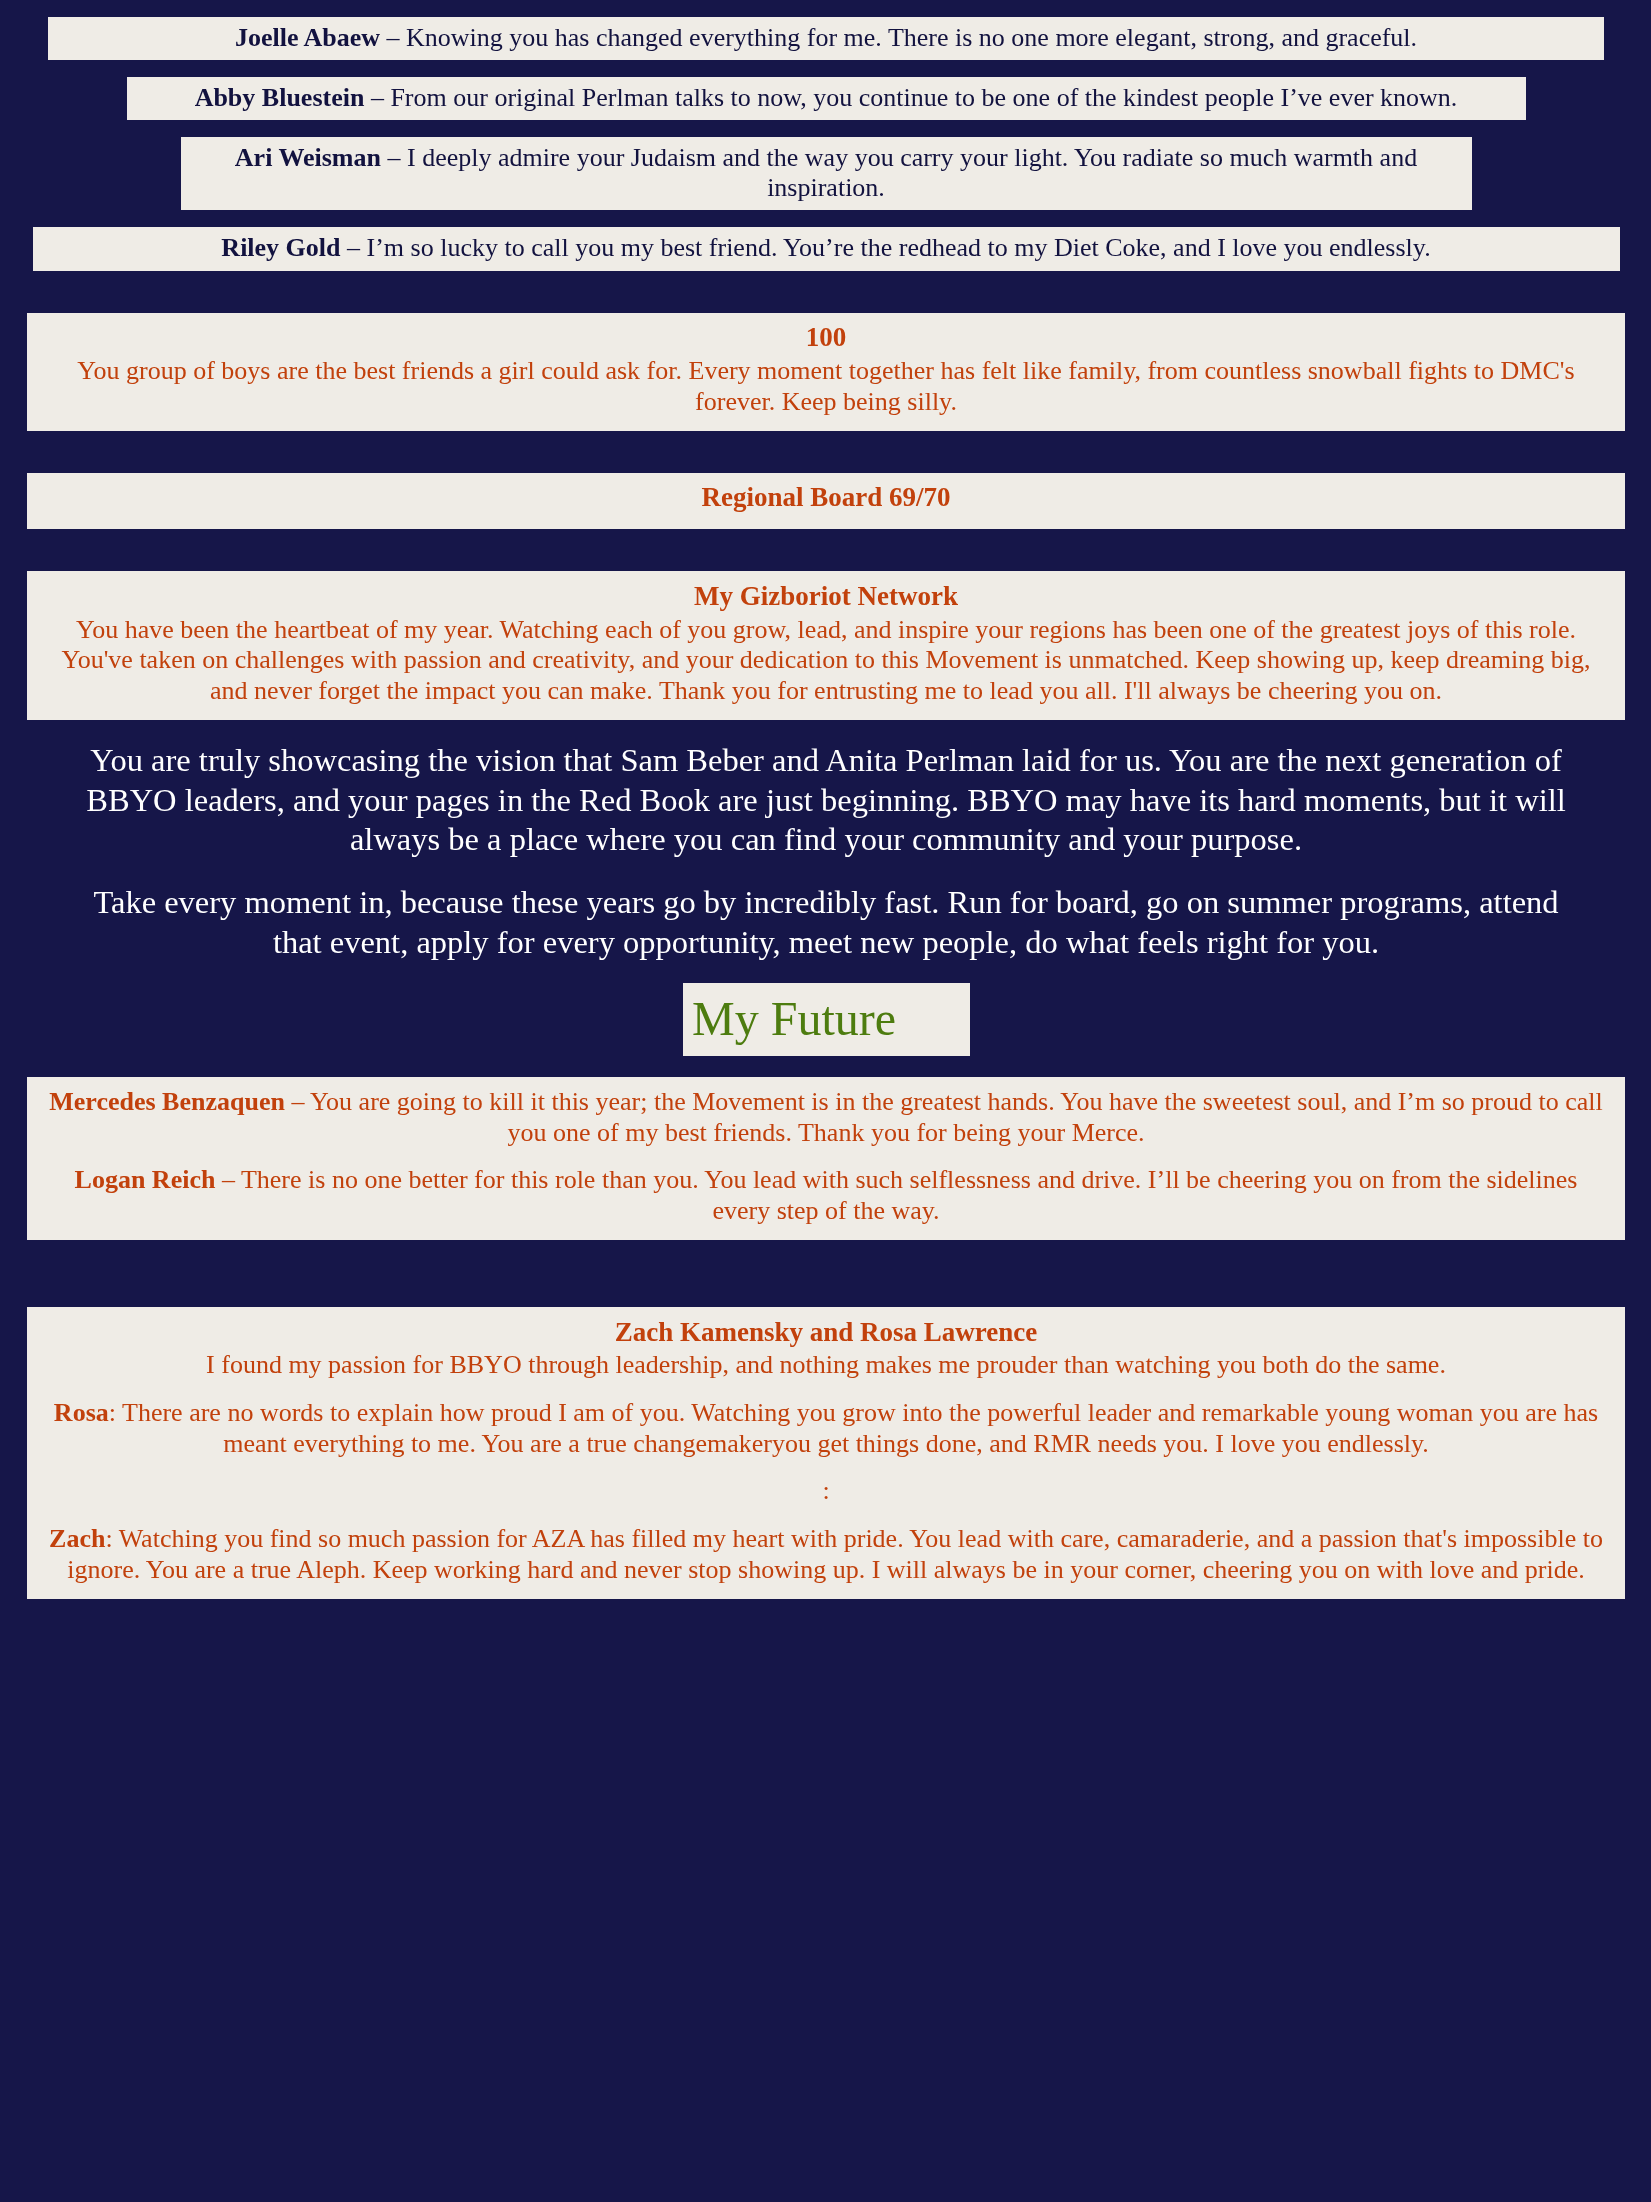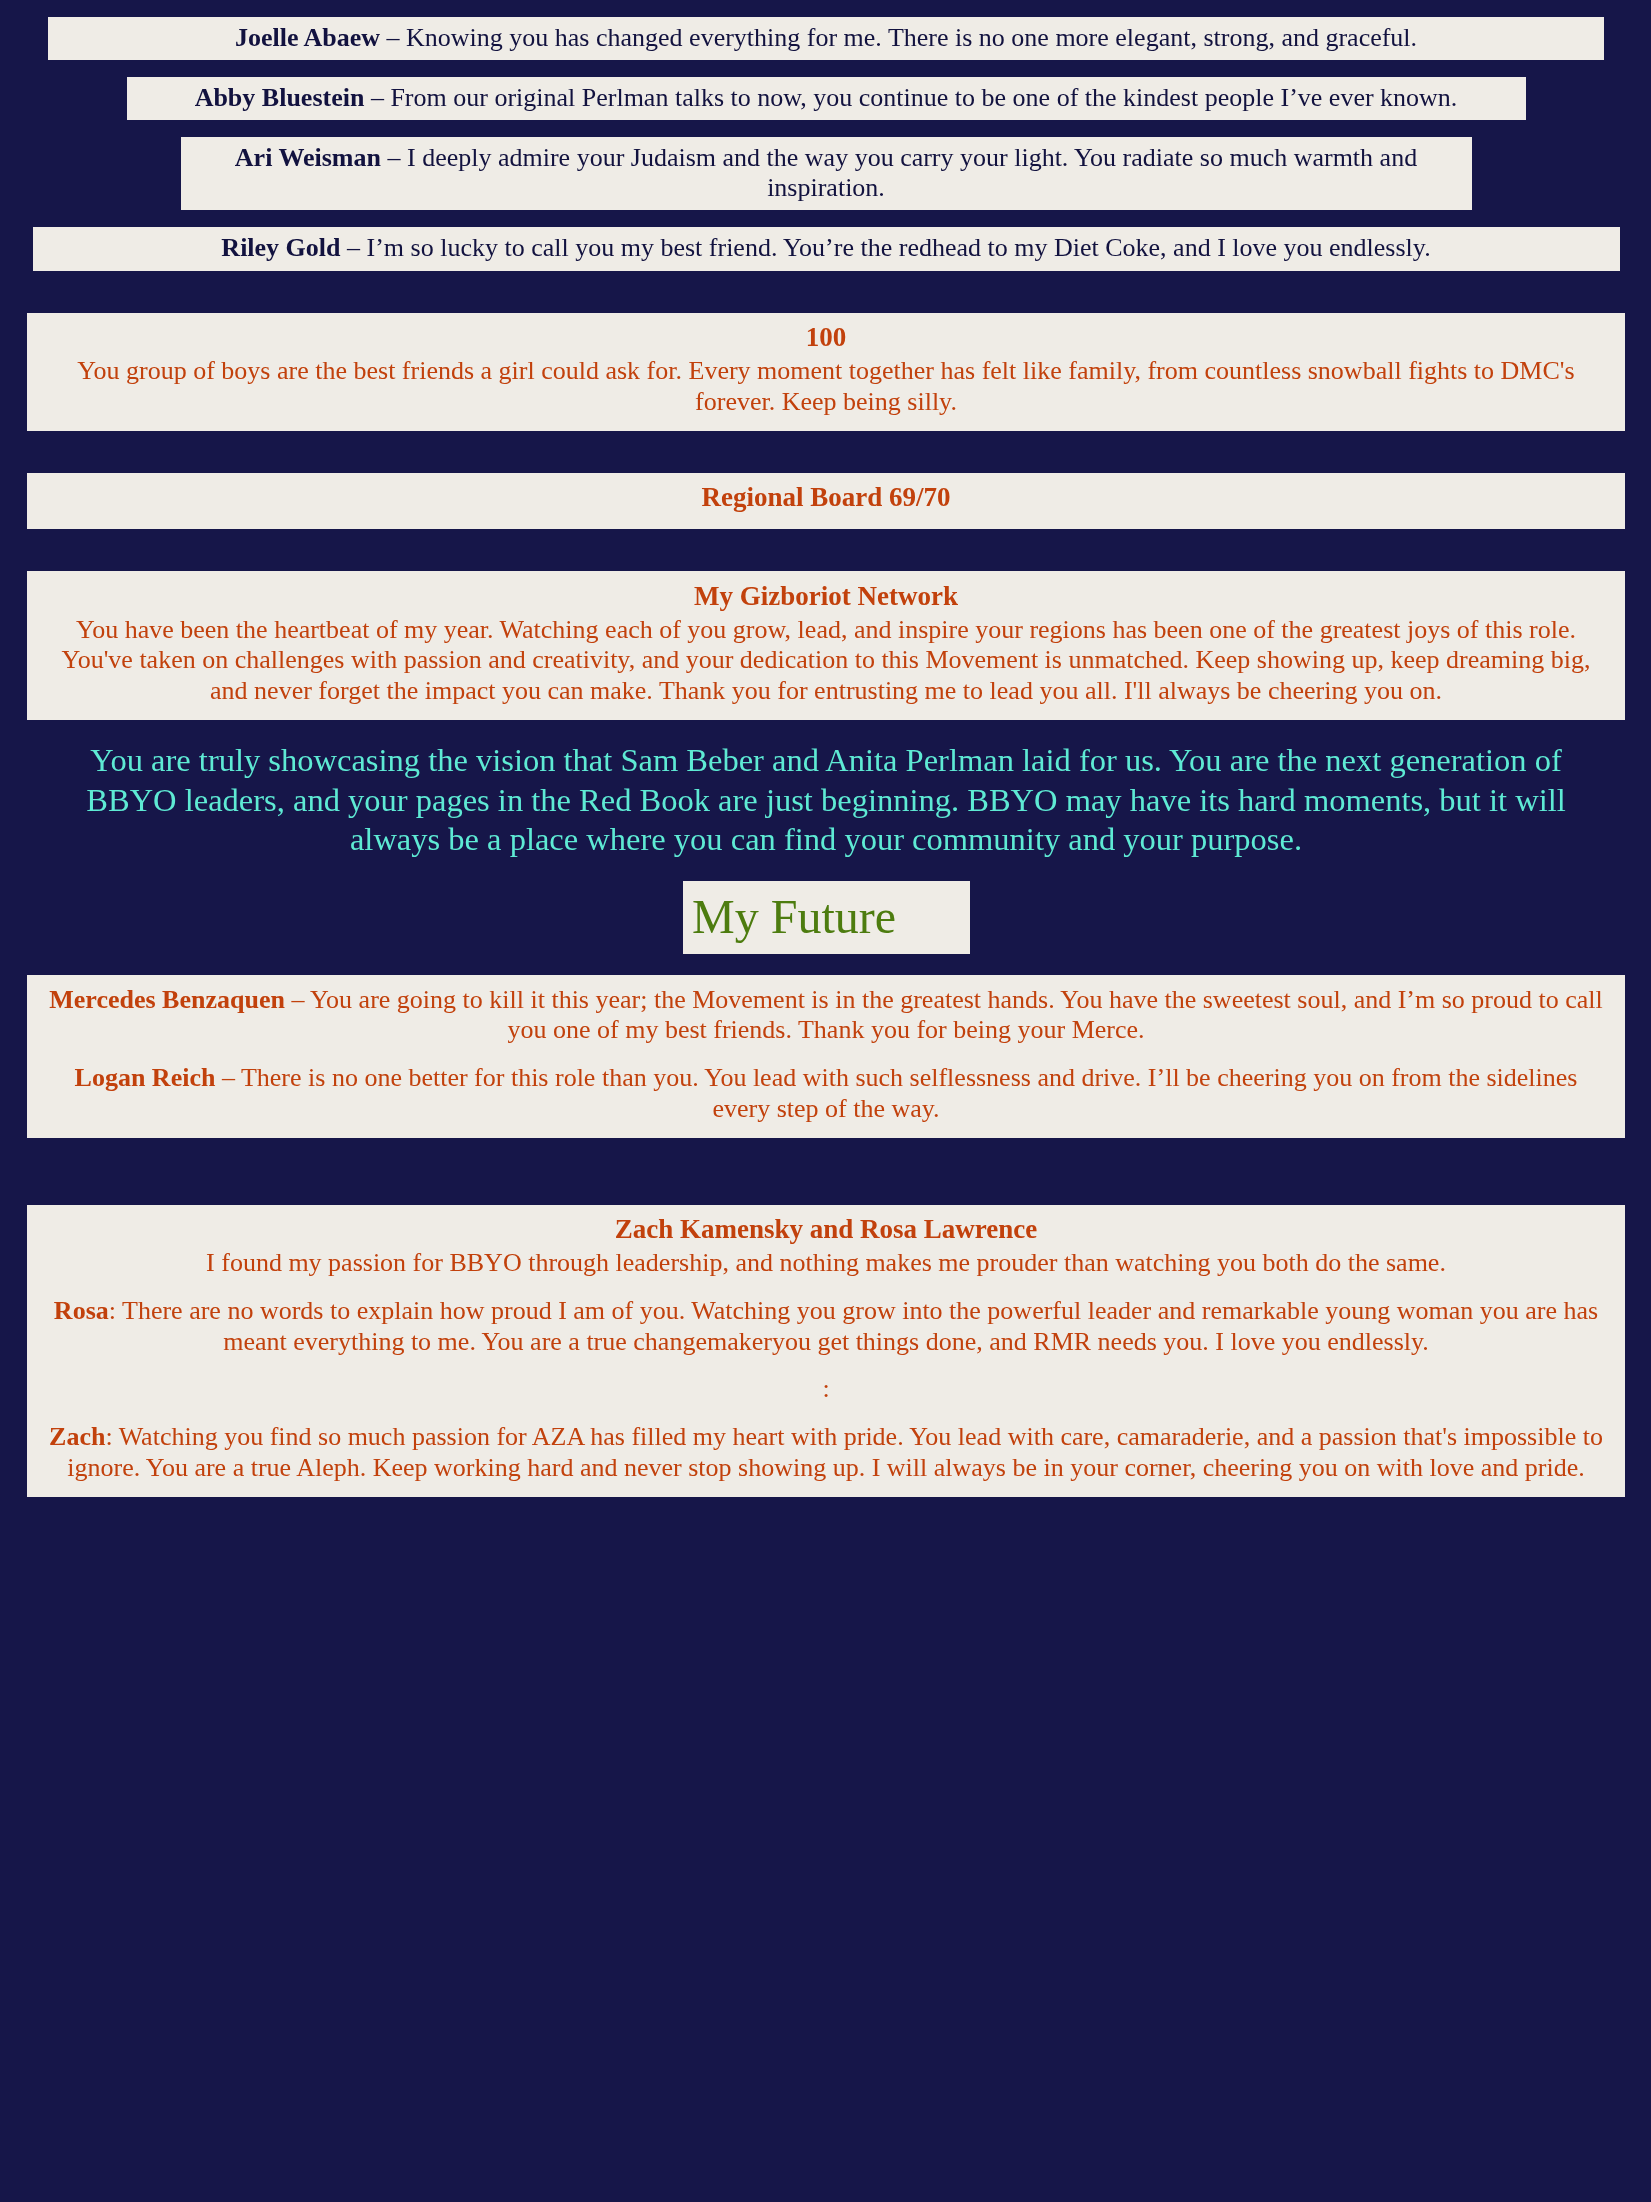--- a/index.html
+++ b/index.html
@@ -62,21 +62,21 @@
     margin-bottom: 1.9px;
     display: block;
   }
   .card-body { display: block; }
 
   
   .freetext {
     text-align: center;
     font-size: 32.5px;
     line-height: 1.22;
-    color: #5eead4;
+    color: #ffffff;
     padding: 3.8px 42px 0 42px;
     margin-bottom: 21px;
   }
   .freetext p { margin: 0 0 23px 0; }
 
   
   .section-heading {
     display: block;
     width: 287px;
     margin: 11.5px auto 21px auto;
@@ -129,20 +129,21 @@
 
   <div class="gap"></div>
 
   <div class="card">
     <span class="card-title">My Gizboriot Network</span>
     <span class="card-body">You have been the heartbeat of my year. Watching each of you grow, lead, and inspire your regions has been one of the greatest joys of this role. You've taken on challenges with passion and creativity, and your dedication to this Movement is unmatched.  Keep showing up, keep dreaming big, and never forget the impact you can make. Thank you for entrusting me to lead you all. I'll always be cheering you on.</span>
   </div>
 
   <div class="freetext">
     <p class="para">You are truly showcasing the vision that Sam Beber and Anita Perlman laid for us. You are the next generation of BBYO leaders, and your pages in the Red Book are just beginning. BBYO may have its hard moments, but it will always be a place where you can find your community and your purpose.</p>
+    <p class="para">Take every moment in, because these years go by incredibly fast. Run for board, go on summer programs, attend that event, apply for every opportunity, meet new people, do what feels right for you.</p>
   </div>
 
   <div class="section-heading">My Future</div>
 
   <div class="card">
     <p class="para"><span class="quote-name">Mercedes Benzaquen</span><span class="quote-text"> – </span><span class="quote-text">You are going to kill it this year; the Movement is in the greatest hands. You have the sweetest soul, and I’m so proud to call you one of my best friends. Thank you for being your Merce.</span></p>
     <p class="para"><span class="quote-name">Logan Reich</span><span class="quote-text"> – </span><span class="quote-text">There is no one better for this role than you. You lead with such selflessness and drive. I’ll be cheering you on from the sidelines every step of the way.</span></p>
   </div>
 
   <div class="gap"></div>

